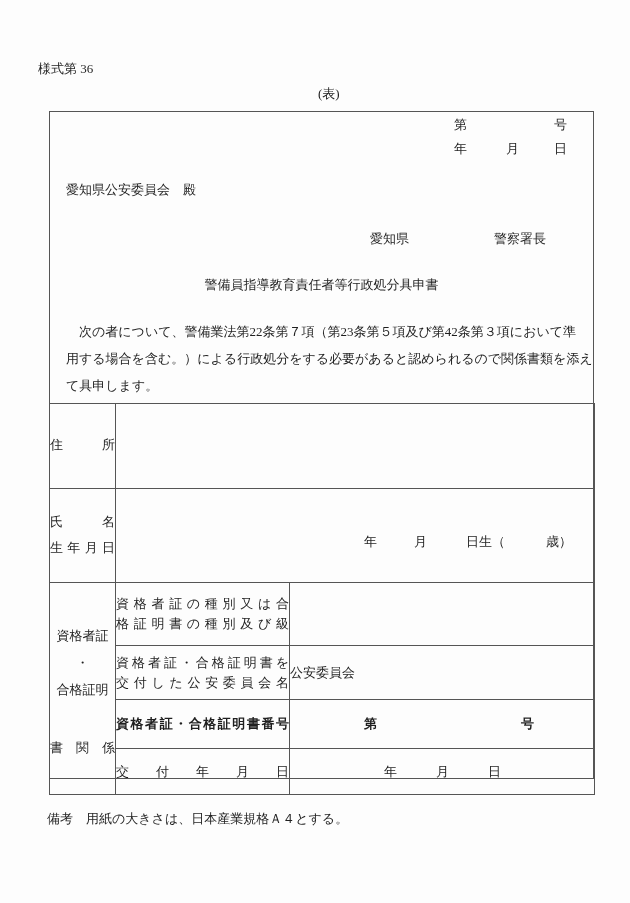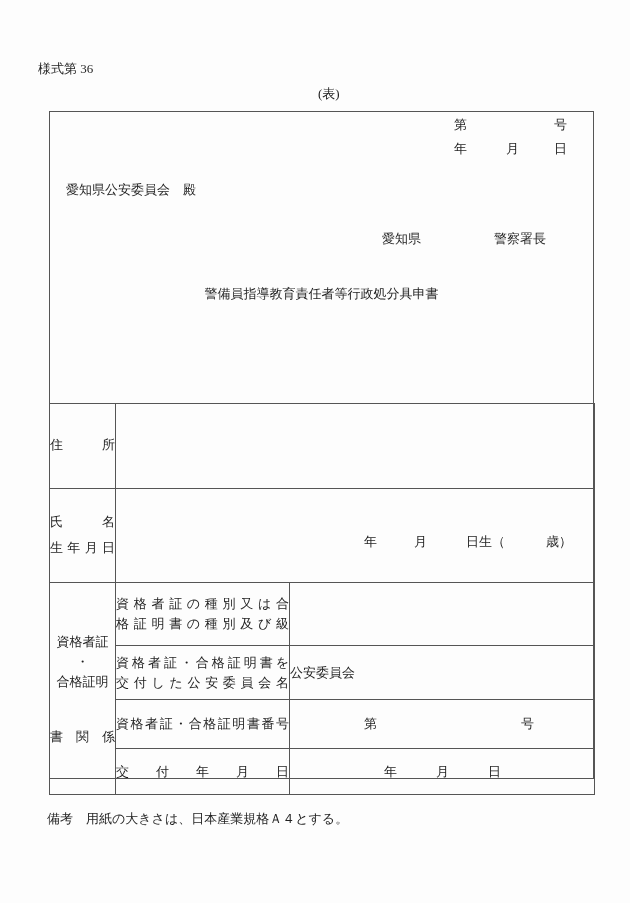--- a/index.html
+++ b/index.html
@@ -28,23 +28,23 @@
     width:545px;height:668px;
     border:1px solid var(--border);
   }
 
   .docno-prefix{left:404px;top:5px;}
   .docno-suffix{left:504px;top:5px;}
   .date-y{left:404px;top:29px;}
   .date-m{left:456px;top:29px;}
   .date-d{left:504px;top:29px;}
   .addressee{left:16px;top:70px;}
-  .issuer-pref{left:320px;top:119px;margin-left:12px;}
+  .issuer-pref{left:320px;top:119px;}
   .issuer-post{left:444px;top:119px;}
-  .title{left:0;right:0;top:174px;text-align:center;}
+  .title{left:0;right:0;top:165px;text-align:center;}
   .para{left:16px;top:206px;width:528px;line-height:27px;}
 
   table.ftable{
     position:absolute;left:-1px;top:291px;
     width:546px;
     border-collapse:collapse;table-layout:fixed;
   }
   .ftable td{
     border:1px solid var(--border);
     vertical-align:middle;
@@ -56,25 +56,25 @@
   .lh21{line-height:20px;}
   .lh26{line-height:26px;}
   td.rel{position:relative;}
   .mid{top:50%;transform:translateY(-50%);}
   .valright{text-align:left;padding-right:45px;}
 
   .r-address{height:85px;}
   .r-name{height:94px;}
   .r-cert1{height:63px;}
   .r-cert2{height:54px;}
-  .r-cert3{height:49px;}
+  .r-cert3{height:49px;font-weight:bold;}
   .r-cert4{height:46px;}
 
   .vlab{padding:0 6px;}
-  .vlab-top{text-align:center;line-height:20px;}
+  .vlab-top{text-align:center;line-height:27px;}
   .vlab-bottom{margin-top:37px;line-height:16px;}
 
   .remark{left:47px;top:788px;margin-top:23px;}
 </style>
 </head>
 <body>
 
 <div class="abs form-number">様式第 36</div>
 <div class="abs sheet-side">(表)</div>
 
@@ -87,20 +87,21 @@
   <span class="abs date-m">月</span>
   <span class="abs date-d">日</span>
 
   <div class="abs addressee">愛知県公安委員会　殿</div>
 
   <span class="abs issuer-pref">愛知県</span>
   <span class="abs issuer-post">警察署長</span>
 
   <div class="abs title">警備員指導教育責任者等行政処分具申書</div>
 
+  <div class="abs para">　次の者について、警備業法第22条第７項（第23条第５項及び第42条第３項において準<br>用する場合を含む。）による行政処分をする必要があると認められるので関係書類を添え<br>て具申します。</div>
 
   <table class="ftable">
     <colgroup>
       <col style="width:66px">
       <col style="width:174px">
       <col style="width:305px">
     </colgroup>
     <tbody>
         <tr class="r-address">
       <td class="lblpad">

